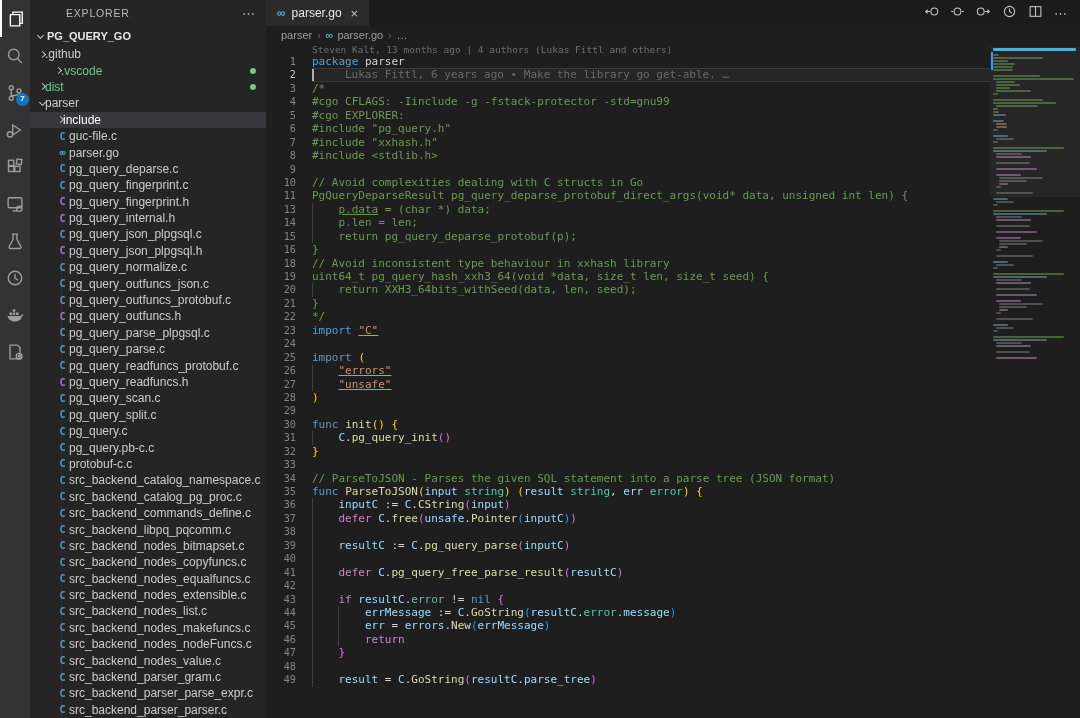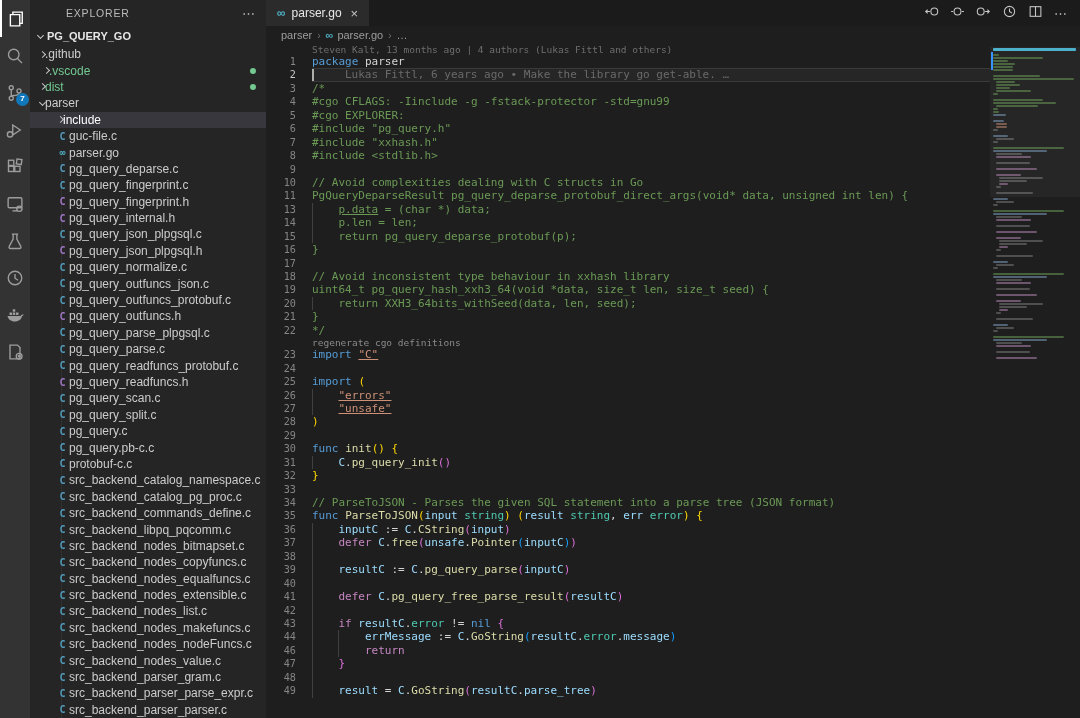--- a/index.html
+++ b/index.html
@@ -167,21 +167,21 @@
     <div class="root-row">
       <span class="chev down"></span>
       <span>PG_QUERY_GO</span>
     </div>
     <div class="tree">
       <div class="tree-guide"></div>
     <div class="row" style="padding-left: 8px;">
           <span class="chev right"></span>
           <span class="lbl">.github</span>
         </div>
-        <div class="row" style="padding-left: 12px;">
+        <div class="row" style="padding-left: 24px;">
           <span class="chev right"></span>
           <span class="lbl" style="color: rgb(115, 201, 145);">.vscode</span>
           <span class="gdot" style="background: rgb(115, 201, 145);"></span>
         </div>
         <div class="row" style="padding-left: 8px;">
           <span class="chev right"></span>
           <span class="lbl" style="color: rgb(115, 201, 145);">dist</span>
           <span class="gdot" style="background: rgb(115, 201, 145);"></span>
         </div>
         <div class="row" style="padding-left: 8px;">
@@ -441,44 +441,39 @@
           </div>
           <div class="cline">
             <div class="gut">15</div>
             <div class="lc"><span class="tk-ind"></span><span class="tk-cm">return pg_query_deparse_protobuf(p);</span></div>
           </div>
           <div class="cline">
             <div class="gut">16</div>
             <div class="lc"><span class="tk-cm">}</span></div>
           </div>
           <div class="cline">
-            <div class="gut">17</div>
-            <div class="lc"></div>
-          </div>
-          <div class="cline">
             <div class="gut">18</div>
             <div class="lc"><span class="tk-cm">// Avoid inconsistent type behaviour in xxhash library</span></div>
           </div>
           <div class="cline">
             <div class="gut">19</div>
             <div class="lc"><span class="tk-cm">uint64_t pg_query_hash_xxh3_64(void *data, size_t len, size_t seed) {</span></div>
           </div>
           <div class="cline">
             <div class="gut">20</div>
             <div class="lc"><span class="tk-ind"></span><span class="tk-cm">return XXH3_64bits_withSeed(data, len, seed);</span></div>
           </div>
           <div class="cline">
             <div class="gut">21</div>
             <div class="lc"><span class="tk-cm">}</span></div>
           </div>
           <div class="cline">
             <div class="gut">22</div>
             <div class="lc"><span class="tk-cm">*/</span></div>
           </div>
-          <div class="meta-row lens">regenerate cgo definitions</div>
           <div class="cline">
             <div class="gut">23</div>
             <div class="lc"><span class="tk-kw">import</span><span class="tk-pl"> </span><span class="tk-stu">"C"</span></div>
           </div>
           <div class="cline">
             <div class="gut">24</div>
             <div class="lc"></div>
           </div>
           <div class="cline">
             <div class="gut">25</div>
@@ -552,20 +547,24 @@
             <div class="gut">42</div>
             <div class="lc"><span class="tk-ind"></span></div>
           </div>
           <div class="cline">
             <div class="gut">43</div>
             <div class="lc"><span class="tk-ind"></span><span class="tk-ctl">if</span><span class="tk-pl"> </span><span class="tk-vr">resultC</span><span class="tk-pl">.</span><span class="tk-ty">error</span><span class="tk-pl"> != </span><span class="tk-kw">nil</span><span class="tk-pl"> </span><span class="tk-p2">{</span></div>
           </div>
           <div class="cline">
             <div class="gut">44</div>
             <div class="lc"><span class="tk-ind"></span><span class="tk-ind"></span><span class="tk-vr">errMessage</span><span class="tk-pl"> := </span><span class="tk-vr">C</span><span class="tk-pl">.</span><span class="tk-fn">GoString</span><span class="tk-p3">(</span><span class="tk-vr">resultC</span><span class="tk-pl">.</span><span class="tk-ty">error</span><span class="tk-pl">.</span><span class="tk-vr">message</span><span class="tk-p3">)</span></div>
+          </div>
+          <div class="cline">
+            <div class="gut">45</div>
+            <div class="lc"><span class="tk-ind"></span><span class="tk-ind"></span><span class="tk-vr">err</span><span class="tk-pl"> = </span><span class="tk-vr">errors</span><span class="tk-pl">.</span><span class="tk-fn">New</span><span class="tk-p3">(</span><span class="tk-vr">errMessage</span><span class="tk-p3">)</span></div>
           </div>
           <div class="cline">
             <div class="gut">46</div>
             <div class="lc"><span class="tk-ind"></span><span class="tk-ind"></span><span class="tk-ctl">return</span></div>
           </div>
           <div class="cline">
             <div class="gut">47</div>
             <div class="lc"><span class="tk-ind"></span><span class="tk-p2">}</span></div>
           </div>
           <div class="cline">

